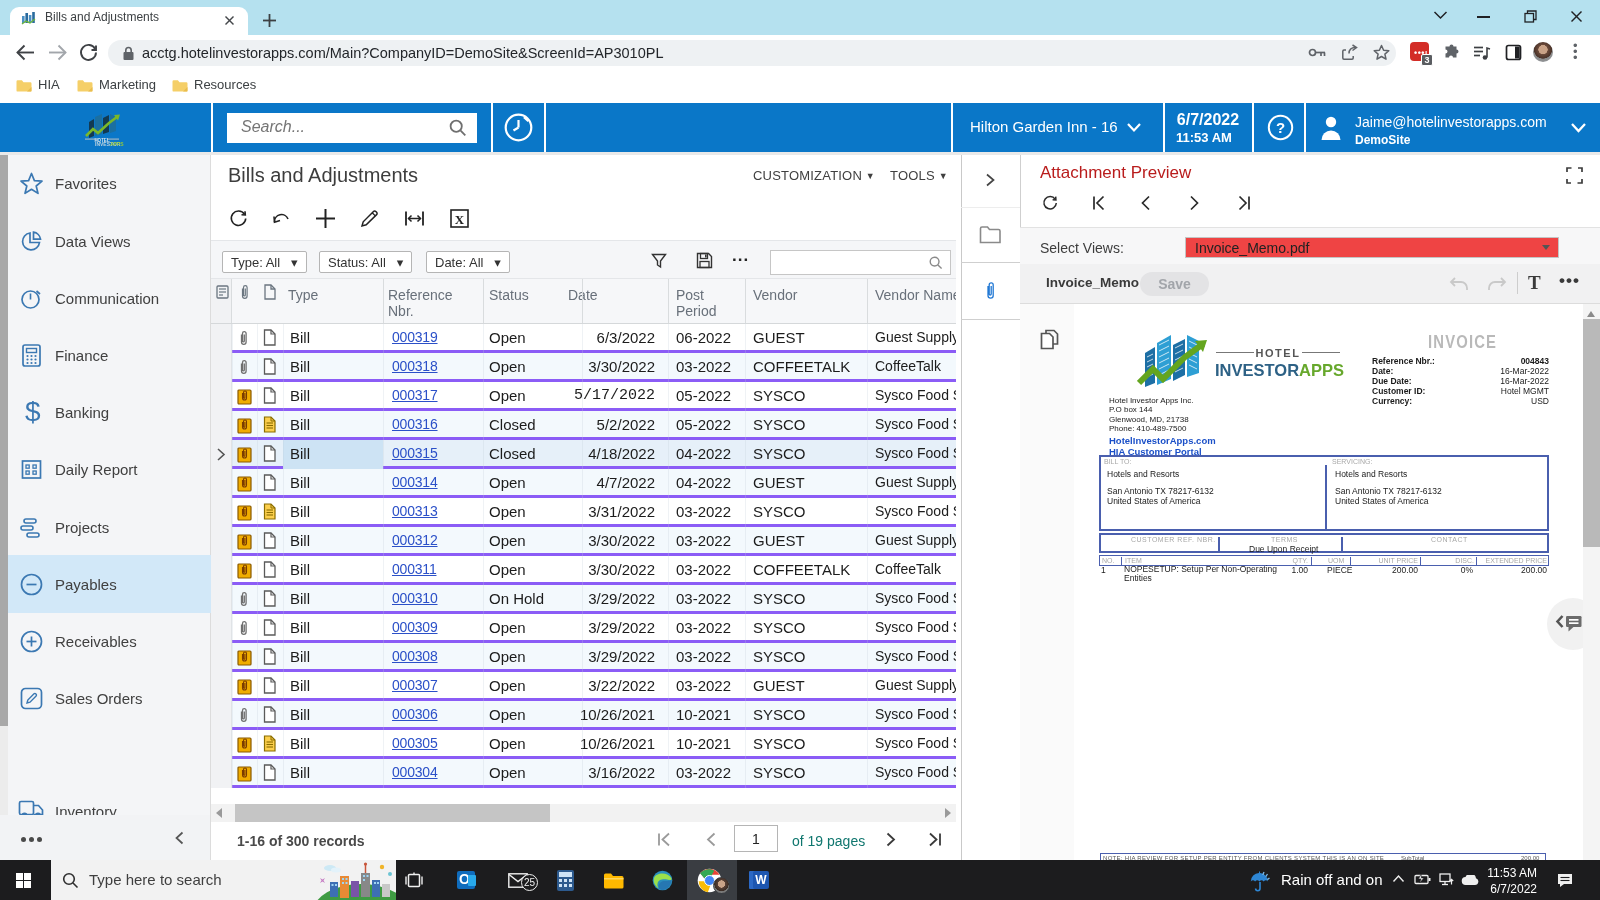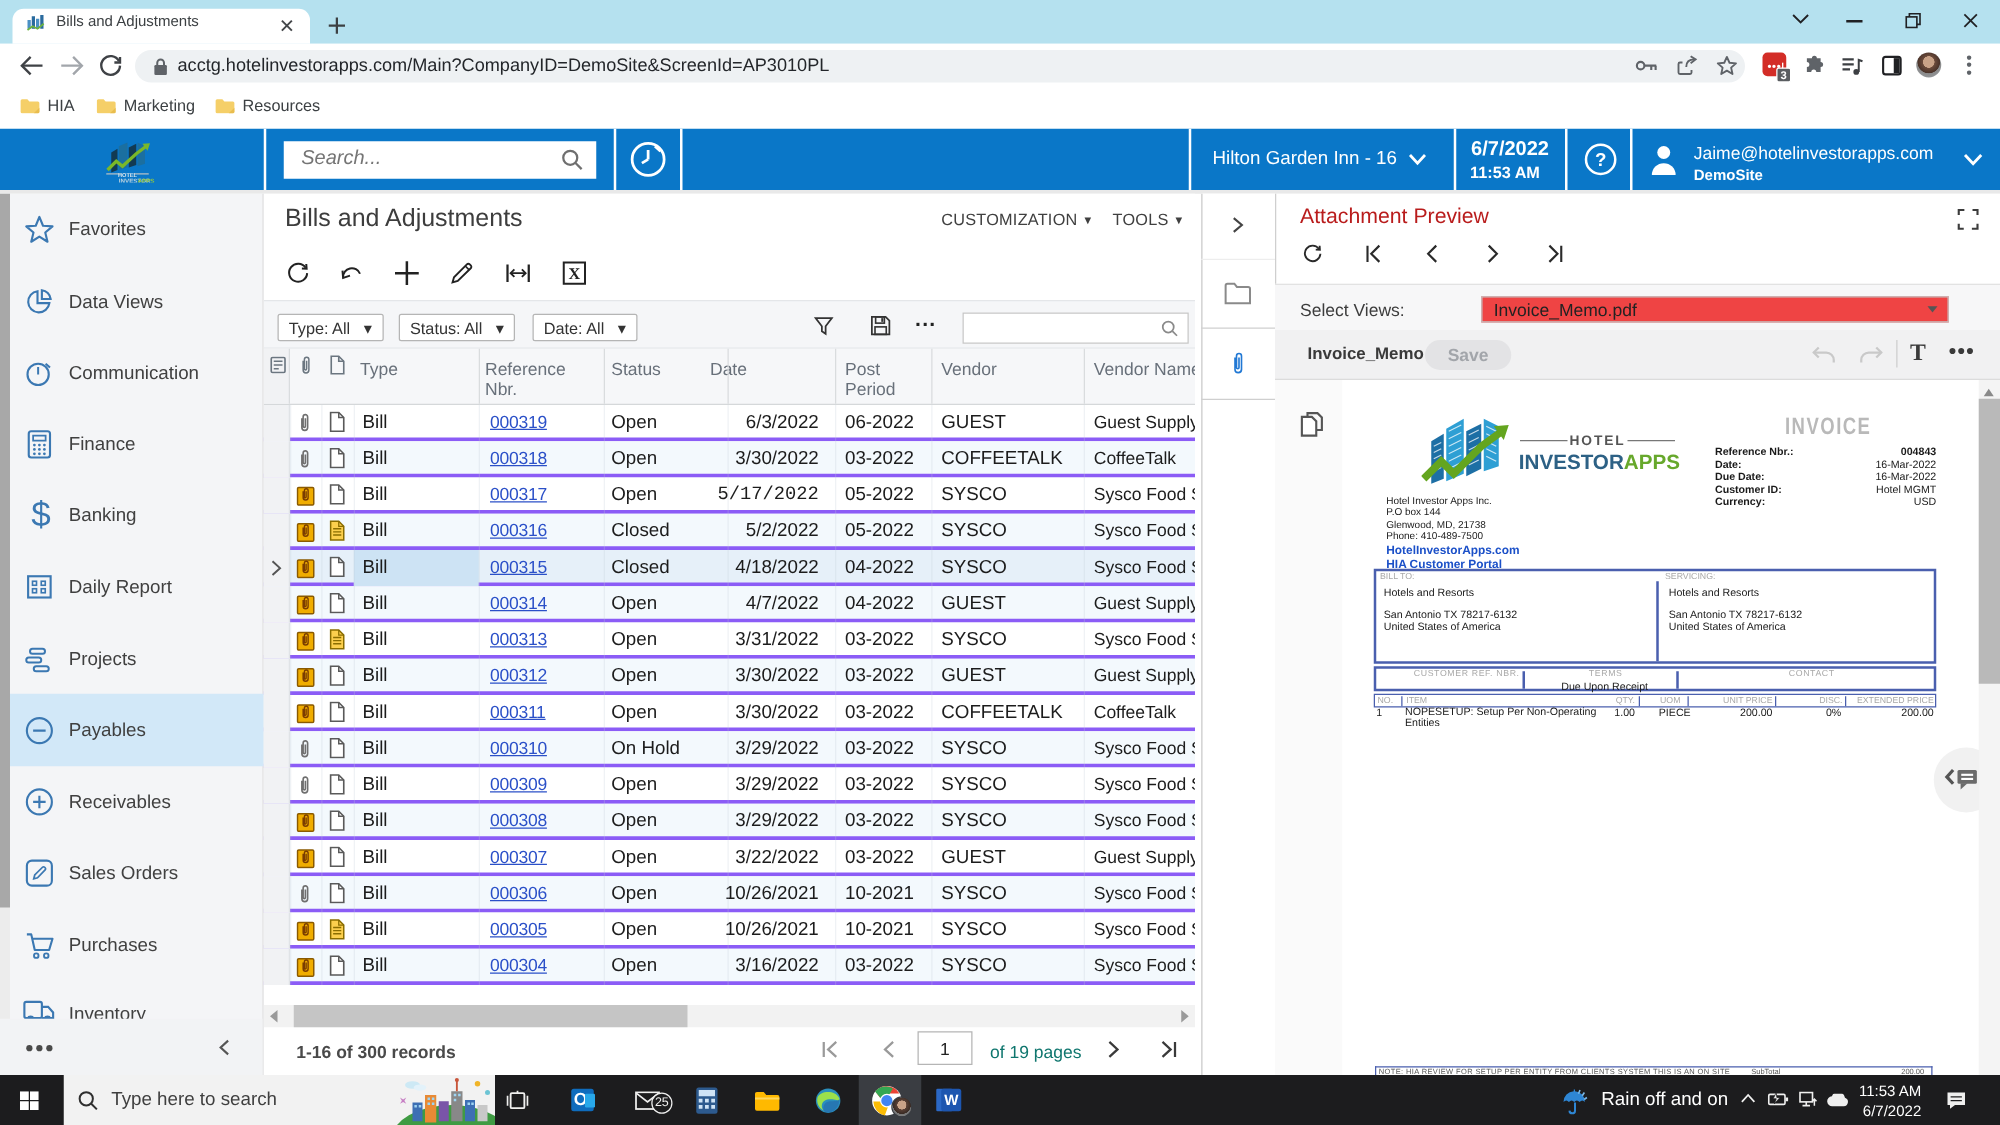--- a/index.html
+++ b/index.html
@@ -292,28 +292,20 @@
           <line x1="12.5" y1="7.5" x2="12.5" y2="17.5" stroke="#3b78b2" stroke-width="1.7"></line>
         </svg>
         <div class="sblabel abs" style="top:20px;">Receivables</div>
       </div>
     <div class="sbitem abs" style="top:515px;">
         <svg class="abs" style="left:19px;top:16px;" width="25" height="25" viewBox="0 0 25 25">
           <rect x="2.5" y="2.5" width="20" height="20" rx="4" fill="none" stroke="#3b78b2" stroke-width="1.7"></rect>
           <path d="M8 17 L8.8 14 L15 7.8 a 1.2 1.2 0 0 1 1.7 0 l 0.4 0.4 a 1.2 1.2 0 0 1 0 1.7 L11 16.2 Z" fill="none" stroke="#3b78b2" stroke-width="1.4"></path>
         </svg>
         <div class="sblabel abs" style="top:20px;">Sales Orders</div>
-      </div>
-    <div class="sbitem abs" style="top:573px;">
-        <svg class="abs" style="left:19px;top:16px;" width="25" height="25" viewBox="0 0 25 25">
-          <path d="M2.5 3.5 h3.5 l2.8 12.5 h11.5 l2.7 -9 H7" fill="none" stroke="#3b78b2" stroke-width="1.7" stroke-linejoin="round"></path>
-          <circle cx="10" cy="20.5" r="1.8" fill="none" stroke="#3b78b2" stroke-width="1.5"></circle>
-          <circle cx="18" cy="20.5" r="1.8" fill="none" stroke="#3b78b2" stroke-width="1.5"></circle>
-        </svg>
-        <div class="sblabel abs" style="top:20px;">Purchases</div>
       </div>
     <div class="sbitem abs" style="top:630px;">
         <svg class="abs" style="left:18px;top:14px;" width="27" height="22" viewBox="0 0 27 22">
           <rect x="1.5" y="2.5" width="14" height="13" rx="1.5" fill="none" stroke="#3b78b2" stroke-width="1.7"></rect>
           <path d="M15.5 6.5 h5 l4 4.5 v4.5 h-9" fill="none" stroke="#3b78b2" stroke-width="1.7"></path>
           <circle cx="6.5" cy="16.5" r="2.3" fill="none" stroke="#3b78b2" stroke-width="1.5"></circle>
           <circle cx="20" cy="16.5" r="2.3" fill="none" stroke="#3b78b2" stroke-width="1.5"></circle>
         </svg>
         <div class="sblabel abs" style="top:18px;">Inventory</div>
       </div>

